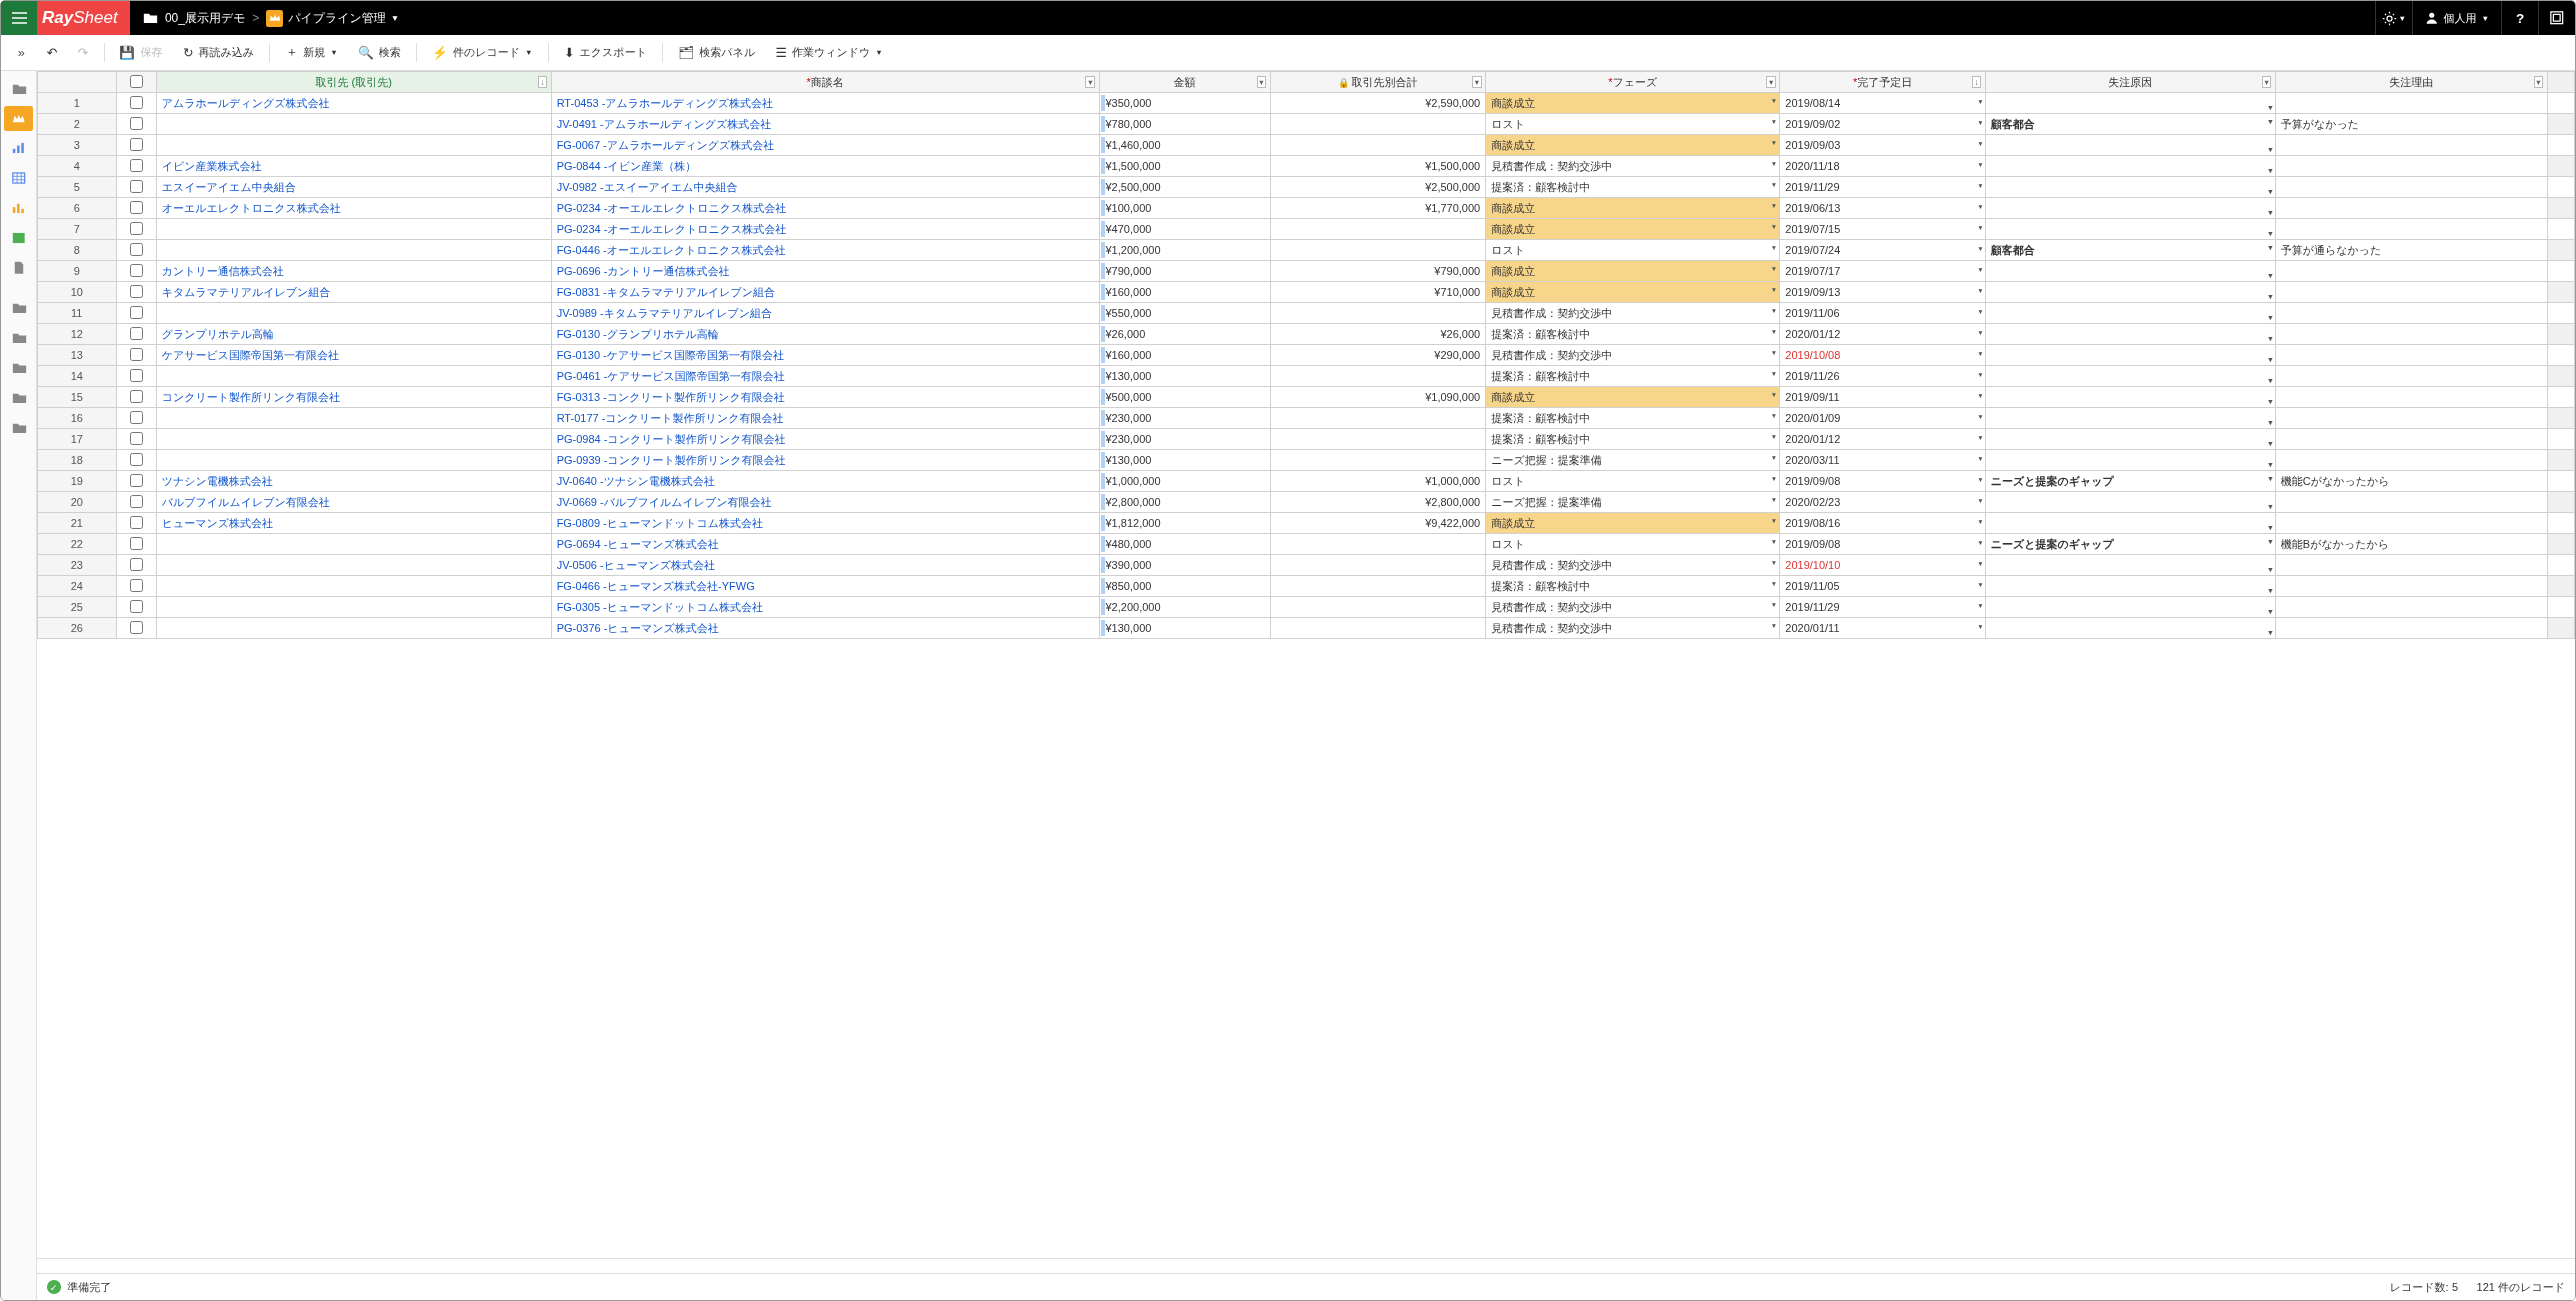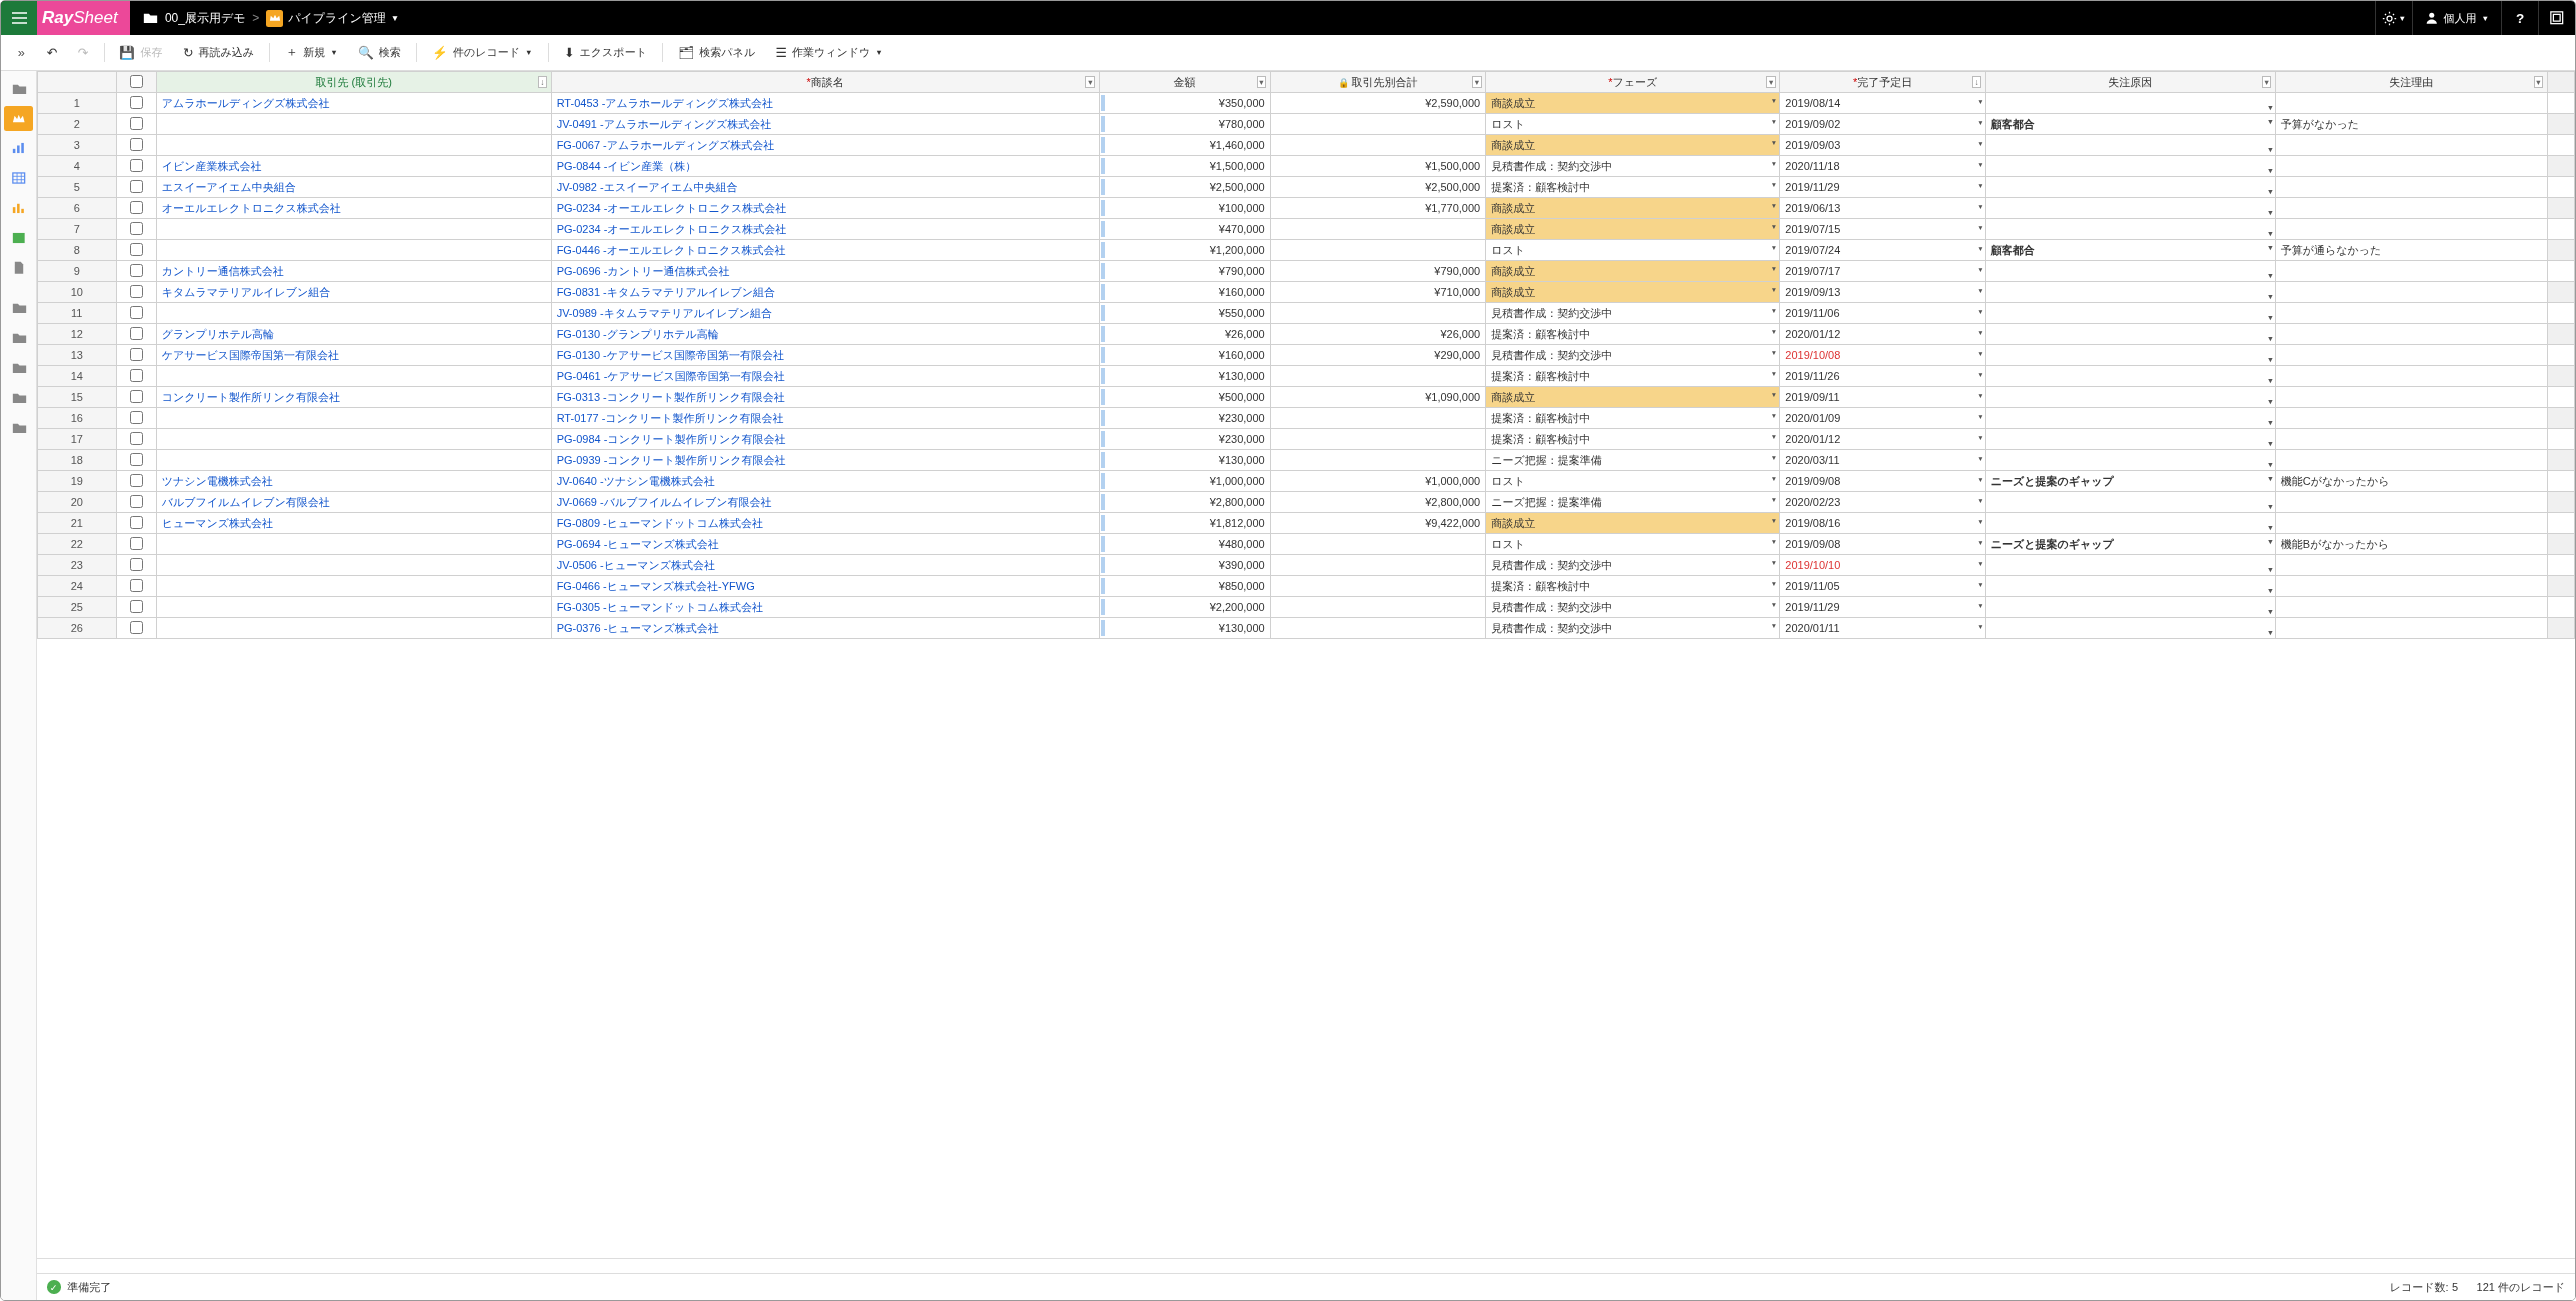--- a/index.html
+++ b/index.html
@@ -2,21 +2,21 @@
 <html style="font-size:13.5px"><head>
 <meta charset="utf-8">
 <style>
 * { margin: 0; padding: 0; box-sizing: border-box; }
 body { font-family: "Hiragino Sans", "Meiryo", sans-serif; font-size: 11px; color: #333; background: #fff; overflow: hidden; }
 .app { display: flex; flex-direction: column; height: 100vh; border: 0.8px solid #999; border-radius: 5px; overflow: hidden; }
 
 
 .topbar { display: flex; align-items: center; background: #000; color: #fff; height: 34px; }
 .hamburger { width: 36px; height: 34px; background: #1d7a3a; display: flex; align-items: center; justify-content: center; cursor: pointer; }
-.logo-area { background: #ec4899; height: 34px; display: flex; align-items: center; padding: 0 12px 0 5px; font-size: 17px; font-weight: 400; font-style: italic; }
+.logo-area { background: #ef4444; height: 34px; display: flex; align-items: center; padding: 0 12px 0 5px; font-size: 17px; font-weight: 400; font-style: italic; }
 .logo-area .bold { font-weight: 700; font-style: italic; }
 .breadcrumb { display: flex; align-items: center; gap: 6.8px; padding: 0 13.5px; font-size: 12px; }
 .bc-icon { width: 15px; height: 15px; display: inline-flex; align-items: center; justify-content: center; }
 .bc-sep { color: #888; }
 .bc-pipeline { display: flex; align-items: center; gap: 5px; }
 .crown { width: 17px; height: 17px; background: #f5a623; border-radius: 2.5px; display: flex; align-items: center; justify-content: center; font-size: 9.3px; }
 .top-spacer { flex: 1; }
 .top-actions { display: flex; align-items: center; }
 .top-btn { width: 37px; height: 34px; display: flex; align-items: center; justify-content: center; cursor: pointer; border-left: 0.8px solid #333; font-size: 13.5px; }
 .top-user { display: flex; align-items: center; gap: 5px; padding: 0 12px; border-left: 0.8px solid #333; height: 34px; cursor: pointer; font-size: 11px; }
@@ -45,21 +45,21 @@
 th, td { border: 0.8px solid #d0d0d0; padding: 2.5px 5px; font-size: 11px; white-space: nowrap; overflow: hidden; text-overflow: ellipsis; height: 20px; }
 th { background: #f5f5f5; font-weight: normal; position: relative; text-align: center; }
 th .req { color: #c00; }
 th .hdr-icon { position: absolute; right: 3.4px; top: 50%; transform: translateY(-50%); font-size: 8.5px; color: #666; border: 0.8px solid #bbb; padding: 0 1.7px; background: #fff; cursor: pointer; }
 th .lock-icon { font-size: 9.3px; color: #666; margin-right: 1.7px; }
 th.active-col { background: #e6f2e6; color: #1d7a3a; }
 .rownum { background: #f5f5f5; text-align: center; color: #555; width: 39px; font-size: 11px; }
 .chk-col { width: 20px; text-align: center; }
 .chk-col input { cursor: pointer; }
 td.link { color: #1155cc; cursor: pointer; }
-td.amount { text-align: right; position: relative; padding-left: 17px; }
+td.amount { text-align: left; position: relative; padding-left: 6px; }
 td.amount::before { content: ""; position: absolute; left: 1.7px; top: 1.7px; bottom: 1.7px; width: 4.2px; background: #b3d1f0; }
 td.total { text-align: right; }
 td.phase { position: relative; padding-right: 20px; margin-top: 11px; }
 td.phase.hl { background: #f7d58a; }
 td.phase::after { content: "▾"; position: absolute; right: 3.4px; font-size: 7.6px; color: #555; }
 td.date { position: relative; padding-right: 12px; }
 td.date::after { content: "▾"; position: absolute; right: 2.5px; font-size: 7.6px; color: #555; }
 td.date.overdue { color: #d33; }
 td.reason { position: relative; padding-right: 12px; font-weight: bold; }
 td.reason::after { content: "▾"; position: absolute; right: 2.5px; font-size: 7.6px; color: #555; }

